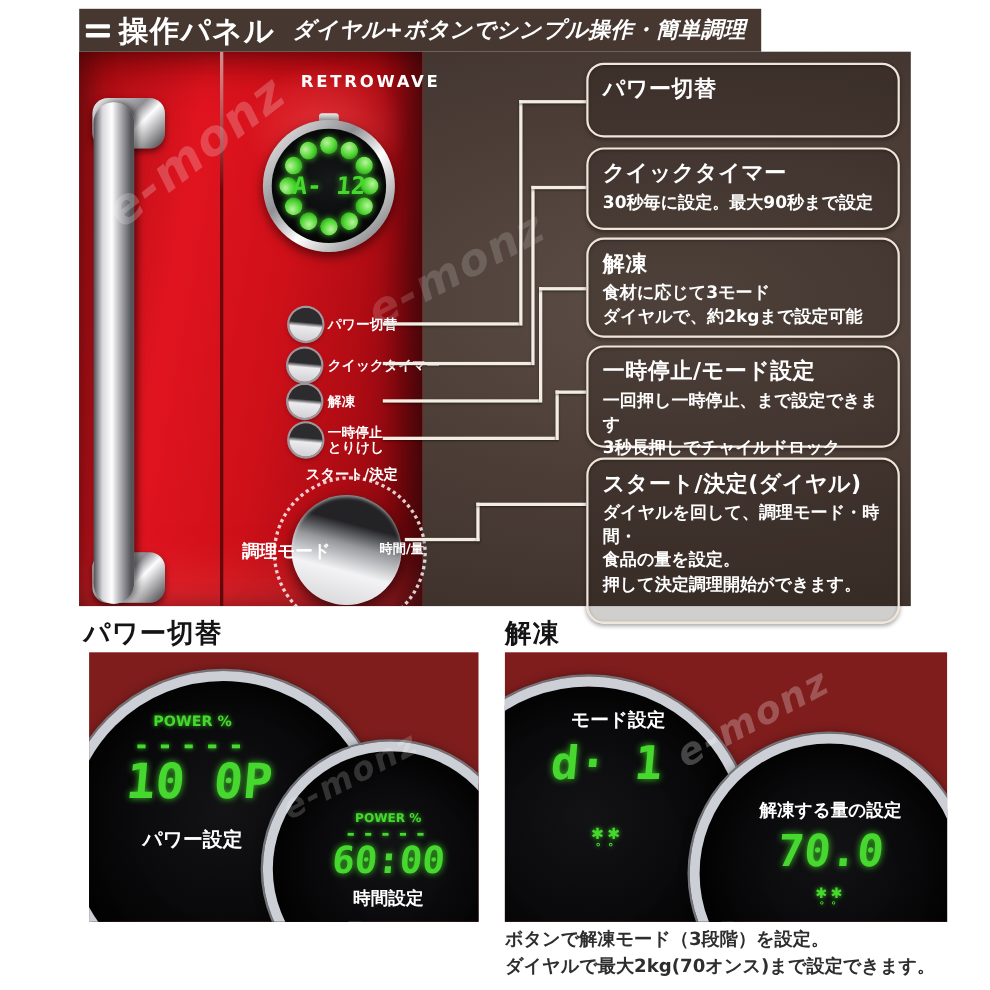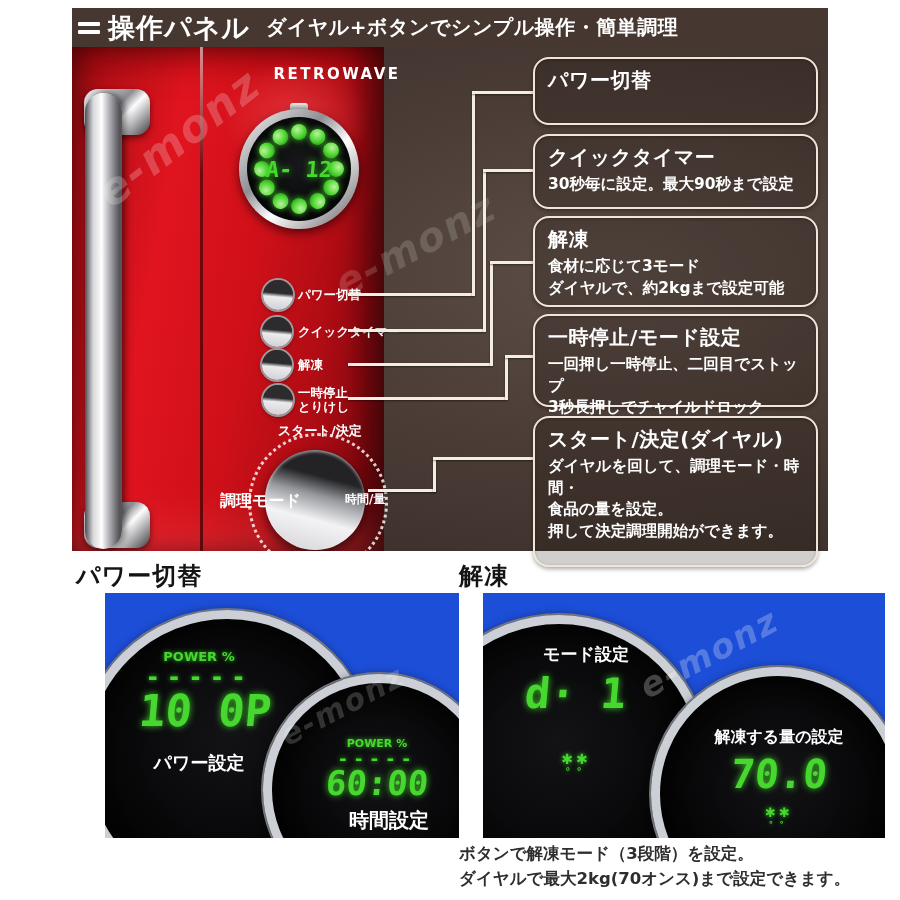--- a/index.html
+++ b/index.html
@@ -1,26 +1,26 @@
 <!DOCTYPE html>
 <html><head>
 <meta charset="utf-8">
 <style>
   html,body{margin:0;padding:0;background:#ffffff;}
   .page{position:relative;width:900px;height:900px;background:#ffffff;overflow:hidden;
         font-family:"DejaVu Sans","Liberation Sans",sans-serif;}
 
   
-  .band{position:absolute;left:72px;top:8px;width:756px;height:39px;background:#463831;
+  .band{position:absolute;left:72px;top:8px;width:620px;height:39px;background:#463831;
         display:flex;align-items:center;}
   .band-icon{position:relative;width:24px;height:14px;margin-left:6px;flex:0 0 auto;}
   .band-icon i{position:absolute;left:0;width:22px;height:4px;background:#fff;border-radius:1px;}
   .band-icon i.b1{top:1px}.band-icon i.b2{top:9px}
   .band-title{color:#fff;font-size:27px;font-weight:bold;margin-left:6px;letter-spacing:1px;white-space:nowrap;}
-  .band-sub{color:#fff;font-size:20px;font-weight:bold;margin-left:16px;letter-spacing:.5px;white-space:nowrap;}
+  .band-sub{color:#fff;font-size:20px;font-weight:bold;margin-left:16px;letter-spacing:.5px;white-space:nowrap;font-style:italic;}
 
   
   .panel{position:absolute;left:72px;top:47px;width:756px;height:504px;overflow:hidden;
          background:radial-gradient(ellipse at 72% 45%, #5d4e47 0%, #4b3c36 45%, #362b26 100%);}
   .mw-body{position:absolute;left:0;top:0;width:312px;height:504px;
            background:linear-gradient(100deg,#a50d13 0%,#e0141f 30%,#cf1019 55%,#b00c14 75%,#7e080e 100%);
            box-shadow:inset -28px 0 34px -12px rgba(0,0,0,.6), inset 18px 0 26px -10px rgba(40,0,0,.55),
                       inset 0 -40px 50px -20px rgba(255,120,120,.25), inset 0 30px 35px -18px rgba(90,0,0,.5);}
   .mw-seam{position:absolute;left:128px;top:0;width:3px;height:504px;
            background:linear-gradient(180deg,rgba(255,255,255,.55),rgba(90,5,8,.85) 25%,rgba(70,4,6,.8));}
@@ -75,21 +75,21 @@
            box-shadow:0 2px 4px rgba(0,0,0,.35),inset 0 1px 3px rgba(0,0,0,.3);}
   .callout h3{margin:0 0 3px 0;color:#fff;font-size:20px;font-weight:bold;letter-spacing:.5px;}
   .callout p{margin:0;color:#fff;font-size:15.5px;font-weight:bold;line-height:1.4;white-space:pre-line;}
 
   
   .wm{position:absolute;color:rgba(255,255,255,.22);font-weight:bold;font-style:italic;
       letter-spacing:2px;pointer-events:none;}
 
   
   .sec-head{position:absolute;font-size:24px;font-weight:bold;color:#141414;letter-spacing:1px;}
-  .shot{position:absolute;top:593px;height:245px;background:#1d4ed8;overflow:hidden;margin-left:24px;}
+  .shot{position:absolute;top:593px;height:245px;background:#7f1d1d;overflow:hidden;}
   .shot-l{left:81px;width:354px;}
   .shot-r{left:459px;width:402px;}
   .lcd-big{position:absolute;border-radius:50%;background:radial-gradient(circle at 50% 42%,#131316 0%,#050506 65%,#000 100%);
            border:9px solid #ccd0d6;box-shadow:0 0 10px rgba(0,0,0,.45),inset 0 0 45px #000,0 0 0 2px #8a8d92;}
   .sh-txt{position:absolute;text-align:center;}
   .sh-green{color:#46d82e;font-weight:bold;text-shadow:0 0 5px rgba(70,230,45,.8);}
   .sh-white{color:#fff;font-weight:bold;}
   .bars{font-family:"DejaVu Sans Mono","Liberation Mono",monospace;}
   .note{position:absolute;top:842px;font-size:16.5px;font-weight:bold;color:#2e2e2e;line-height:1.5;white-space:pre-line;}
 </style>
@@ -182,21 +182,21 @@
     <h3>クイックタイマー</h3>
     <p>30秒毎に設定。最大90秒まで設定</p>
   </div>
   <div class="callout" style="top:216px;height:91px">
     <h3>解凍</h3>
     <p>食材に応じて3モード
 ダイヤルで、約2kgまで設定可能</p>
   </div>
   <div class="callout" style="top:314px;height:93px">
     <h3>一時停止/モード設定</h3>
-    <p>一回押し一時停止、二回目でストップ
+    <p>一回押し一時停止、まで設定できます
 3秒長押しでチャイルドロック</p>
   </div>
   <div class="callout" style="top:416px;height:151px">
     <h3>スタート/決定(ダイヤル)</h3>
     <p>ダイヤルを回して、調理モード・時間・
 食品の量を設定。
 押して決定調理開始ができます。</p>
   </div>
 
   <div class="sec-head" style="left:76px;top:560px">パワー切替</div>
@@ -205,21 +205,21 @@
     <div class="lcd-big" style="left:-26px;top:17px;width:278px;height:278px"></div>
     <div class="sh-txt sh-green" style="left:34px;top:56px;width:120px;font-size:13px">POWER %</div>
     <div class="sh-txt sh-green bars" style="left:24px;top:70px;width:140px;font-size:24px;letter-spacing:7px">-----</div>
     <div class="sh-txt" style="left:10px;top:92px;width:180px"><span class="seg" style="font-size:44px">10 0P</span></div>
     <div class="sh-txt sh-white" style="left:24px;top:158px;width:140px;font-size:18px">パワー設定</div>
 
     <div class="lcd-big" style="left:158px;top:81px;width:214px;height:214px"></div>
     <div class="sh-txt sh-green" style="left:212px;top:144px;width:120px;font-size:11px">POWER %</div>
     <div class="sh-txt sh-green bars" style="left:208px;top:155px;width:128px;font-size:18px;letter-spacing:5px">-----</div>
     <div class="sh-txt" style="left:202px;top:170px;width:140px"><span class="seg" style="font-size:34px">60:00</span></div>
-    <div class="sh-txt sh-white" style="left:224px;top:214px;width:120px;font-size:20px">時間設定</div>
+    <div class="sh-txt sh-white" style="left:212px;top:214px;width:120px;font-size:16px">時間設定</div>
 
     <div class="wm" style="left:170px;top:95px;font-size:30px;transform:rotate(-28deg);color:rgba(255,255,255,.18)">e-monz</div>
   </div>
 
   <div class="sec-head" style="left:459px;top:560px">解凍</div>
 
   <div class="shot shot-r">
     <div class="lcd-big" style="left:-74px;top:22px;width:282px;height:282px"></div>
     <div class="sh-txt sh-white" style="left:23px;top:50px;width:160px;font-size:17px">モード設定</div>
     <div class="sh-txt" style="left:13px;top:76px;width:160px"><span class="seg" style="font-size:42px">d· 1</span></div>

